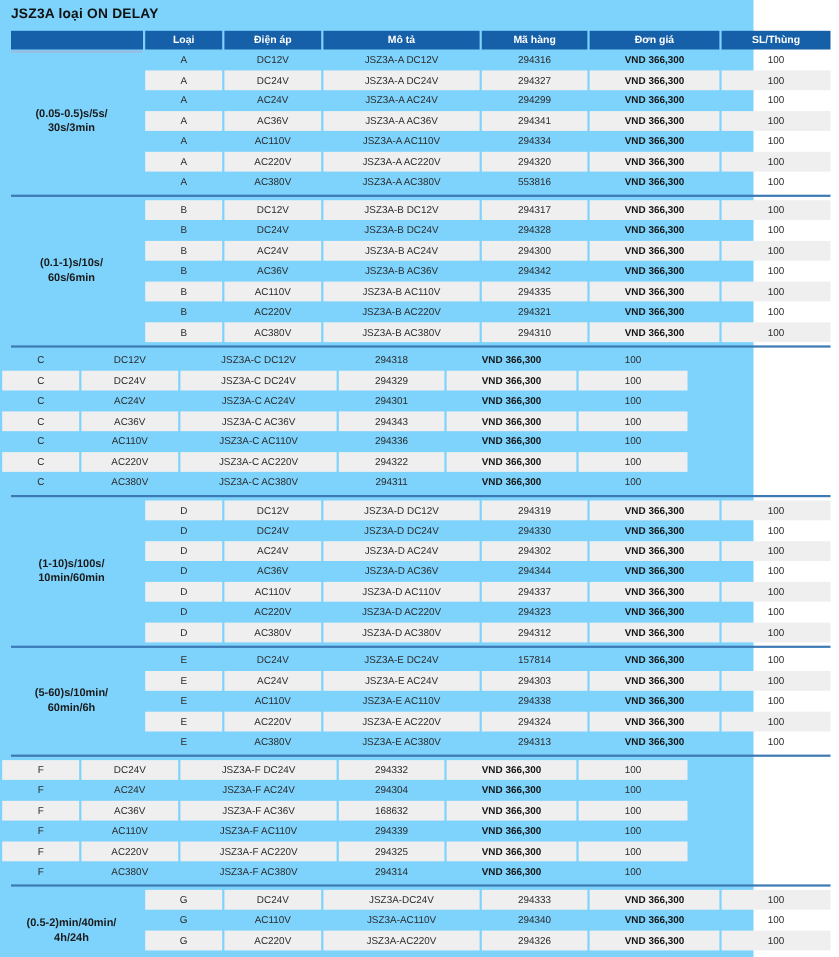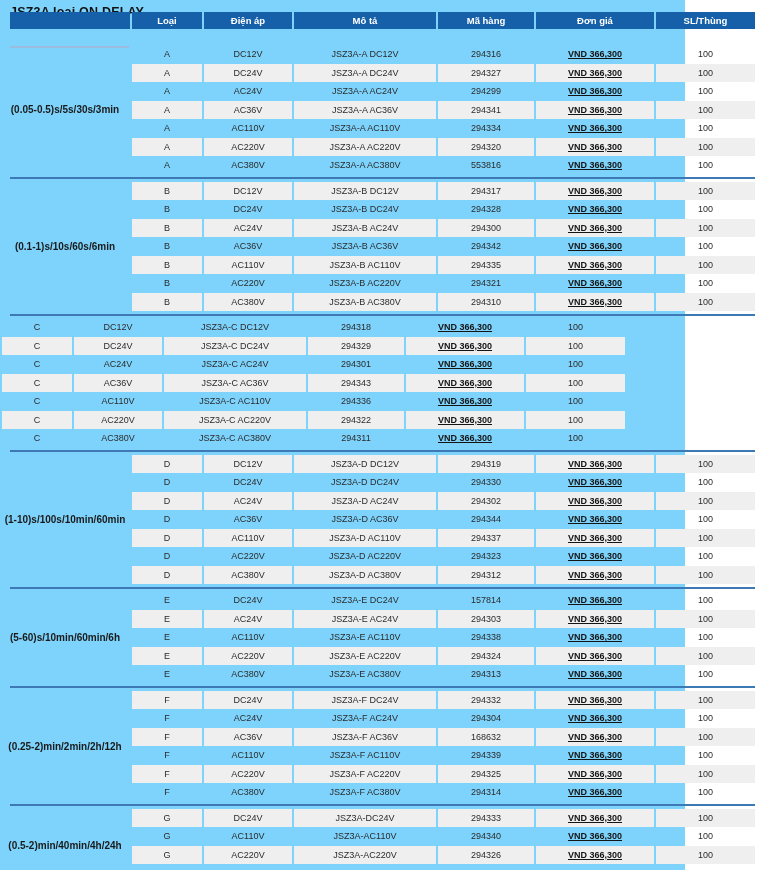--- a/index.html
+++ b/index.html
@@ -3,44 +3,44 @@
 <meta charset="utf-8">
 <style>
   * { margin:0; padding:0; box-sizing:border-box; }
   html,body { width:763px; height:870px; overflow:hidden; background:#fff;
     font-family:"Liberation Sans", sans-serif; }
   #page { position:relative; width:685px; height:870px; background:#7dd3fc; }
 
   .page-title { position:absolute; left:10px; top:5px; font-size:12.5px;
     font-weight:bold; color:#111; letter-spacing:0.2px; }
 
-  .table-header { position:absolute; left:10px; top:12px; width:745px; height:17px;
+  .table-header { position:absolute; left:10px; top:28px; width:745px; height:17px;
     display:grid; grid-template-columns:120px 70px 88px 142px 96px 118px 99px;
     column-gap:2px; }
   .table-header .hcell { background:#1560a8; color:#fff; font-size:9.5px;
     font-weight:bold; text-align:center; line-height:17px; overflow:hidden;
     white-space:nowrap; }
 
   .left-stripe { position:absolute; left:10px; top:46px; width:119px; height:2px;
     background:#9cbcdf; }
 
   .groups { position:absolute; left:0; top:45px; width:755px; }
 
   .group { display:flex; }
-  .group-label { width:130px; display:flex; flex-direction:row;
+  .group-label { width:130px; display:flex; flex-direction:column;
     justify-content:center; align-items:center; font-size:10px; font-weight:bold;
     color:#1a1a1a; line-height:13px; text-align:center; }
   .group-rows { margin-left:2px; width:623px; }
 
   .t-row { display:grid; grid-template-columns:70px 88px 142px 96px 118px 99px;
     column-gap:2px; height:18.5px; }
   .t-cell { font-size:9px; color:#2b2b2b; text-align:center; line-height:18.5px;
     overflow:hidden; white-space:nowrap; }
   .t-cell.shaded { background:#efefef; }
-  .t-cell.price { font-weight:bold; color:#141414;text-decoration:underline; }
+  .t-cell.price { font-weight:bold; color:#141414; }
 
   .group-sep { height:7px; padding:2.5px 0 0 0; }
   .group-sep .line { height:2px; background:#3c79b5; margin-left:10px; width:745px; }
 </style>
 </head>
 <body>
 
 <div id="page">
   <div class="page-title">JSZ3A loại ON DELAY</div>
 
@@ -368,24 +368,20 @@
             <div class="t-cell">294313</div>
             <div class="t-cell price">VND 366,300</div>
             <div class="t-cell">100</div>
           </div>
         </div>
       </div>
       <div class="group-sep">
         <div class="line"></div>
       </div>
       <div class="group">
-        <div class="group-label">
-          <div>(0.25-2)min/2min/</div>
-          <div>2h/12h</div>
-        </div>
         <div class="group-rows">
           <div class="t-row">
             <div class="t-cell shaded">F</div>
             <div class="t-cell shaded">DC24V</div>
             <div class="t-cell shaded">JSZ3A-F DC24V</div>
             <div class="t-cell shaded">294332</div>
             <div class="t-cell shaded price">VND 366,300</div>
             <div class="t-cell shaded">100</div>
           </div>
           <div class="t-row">

